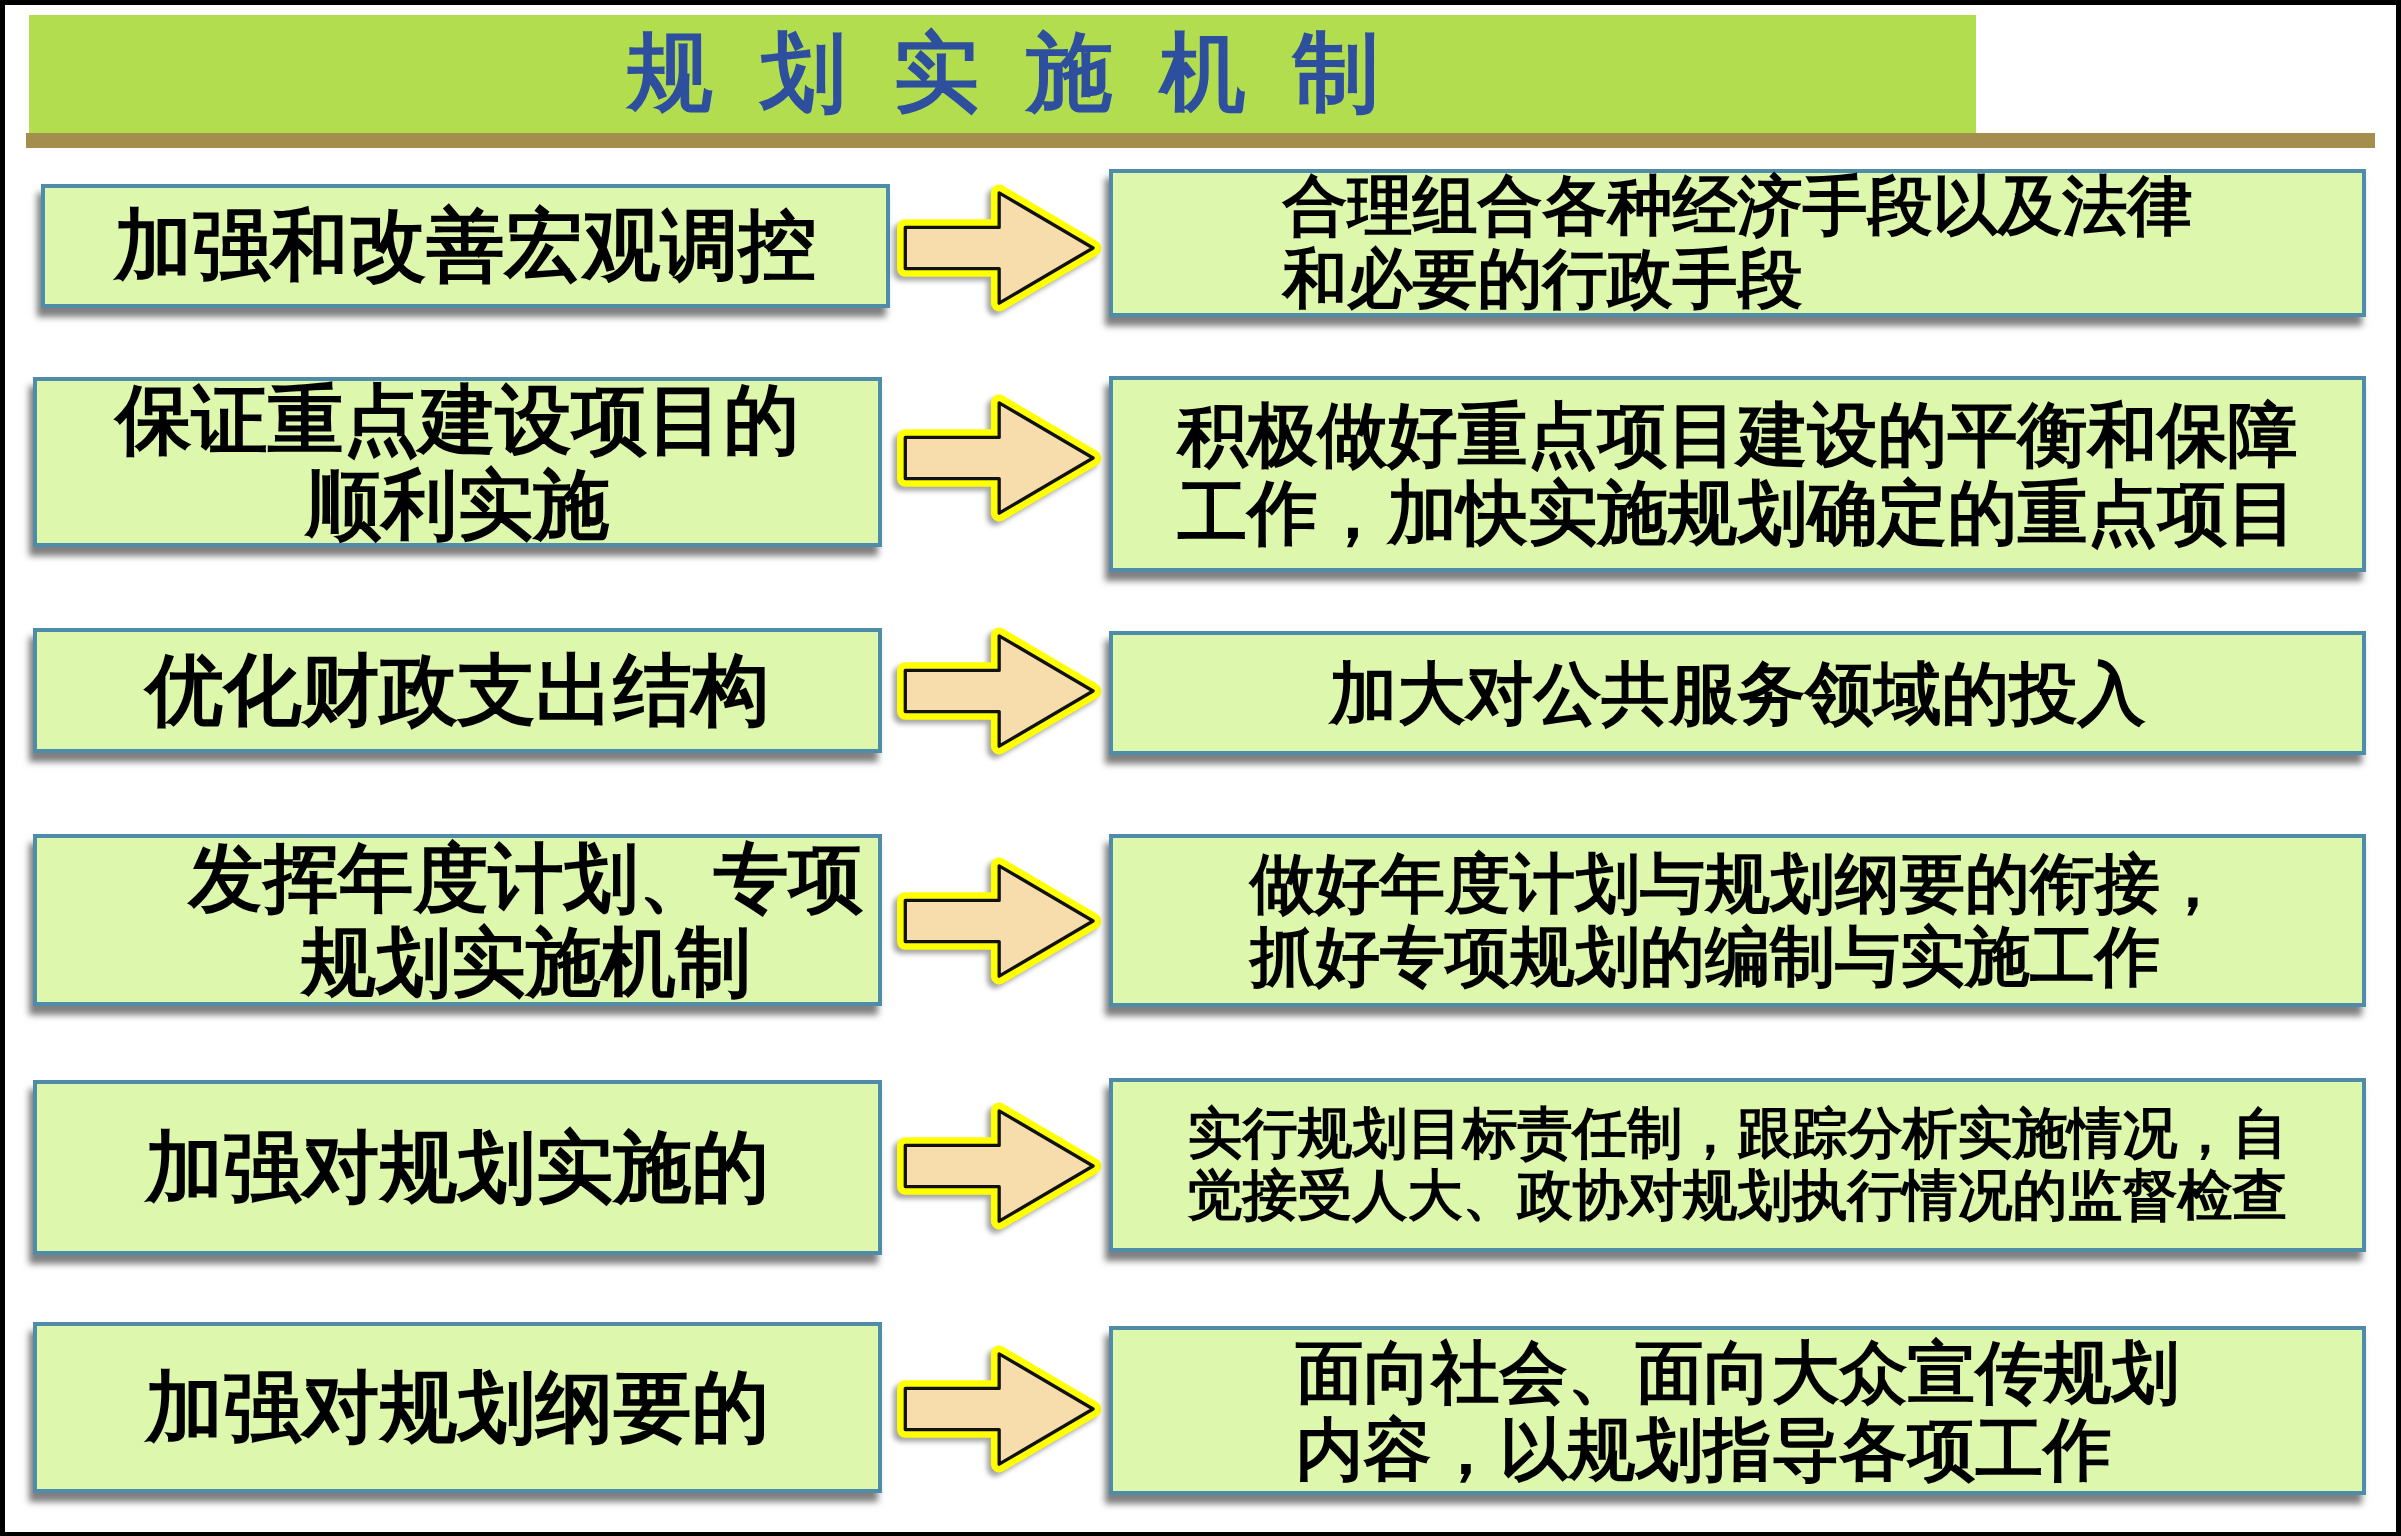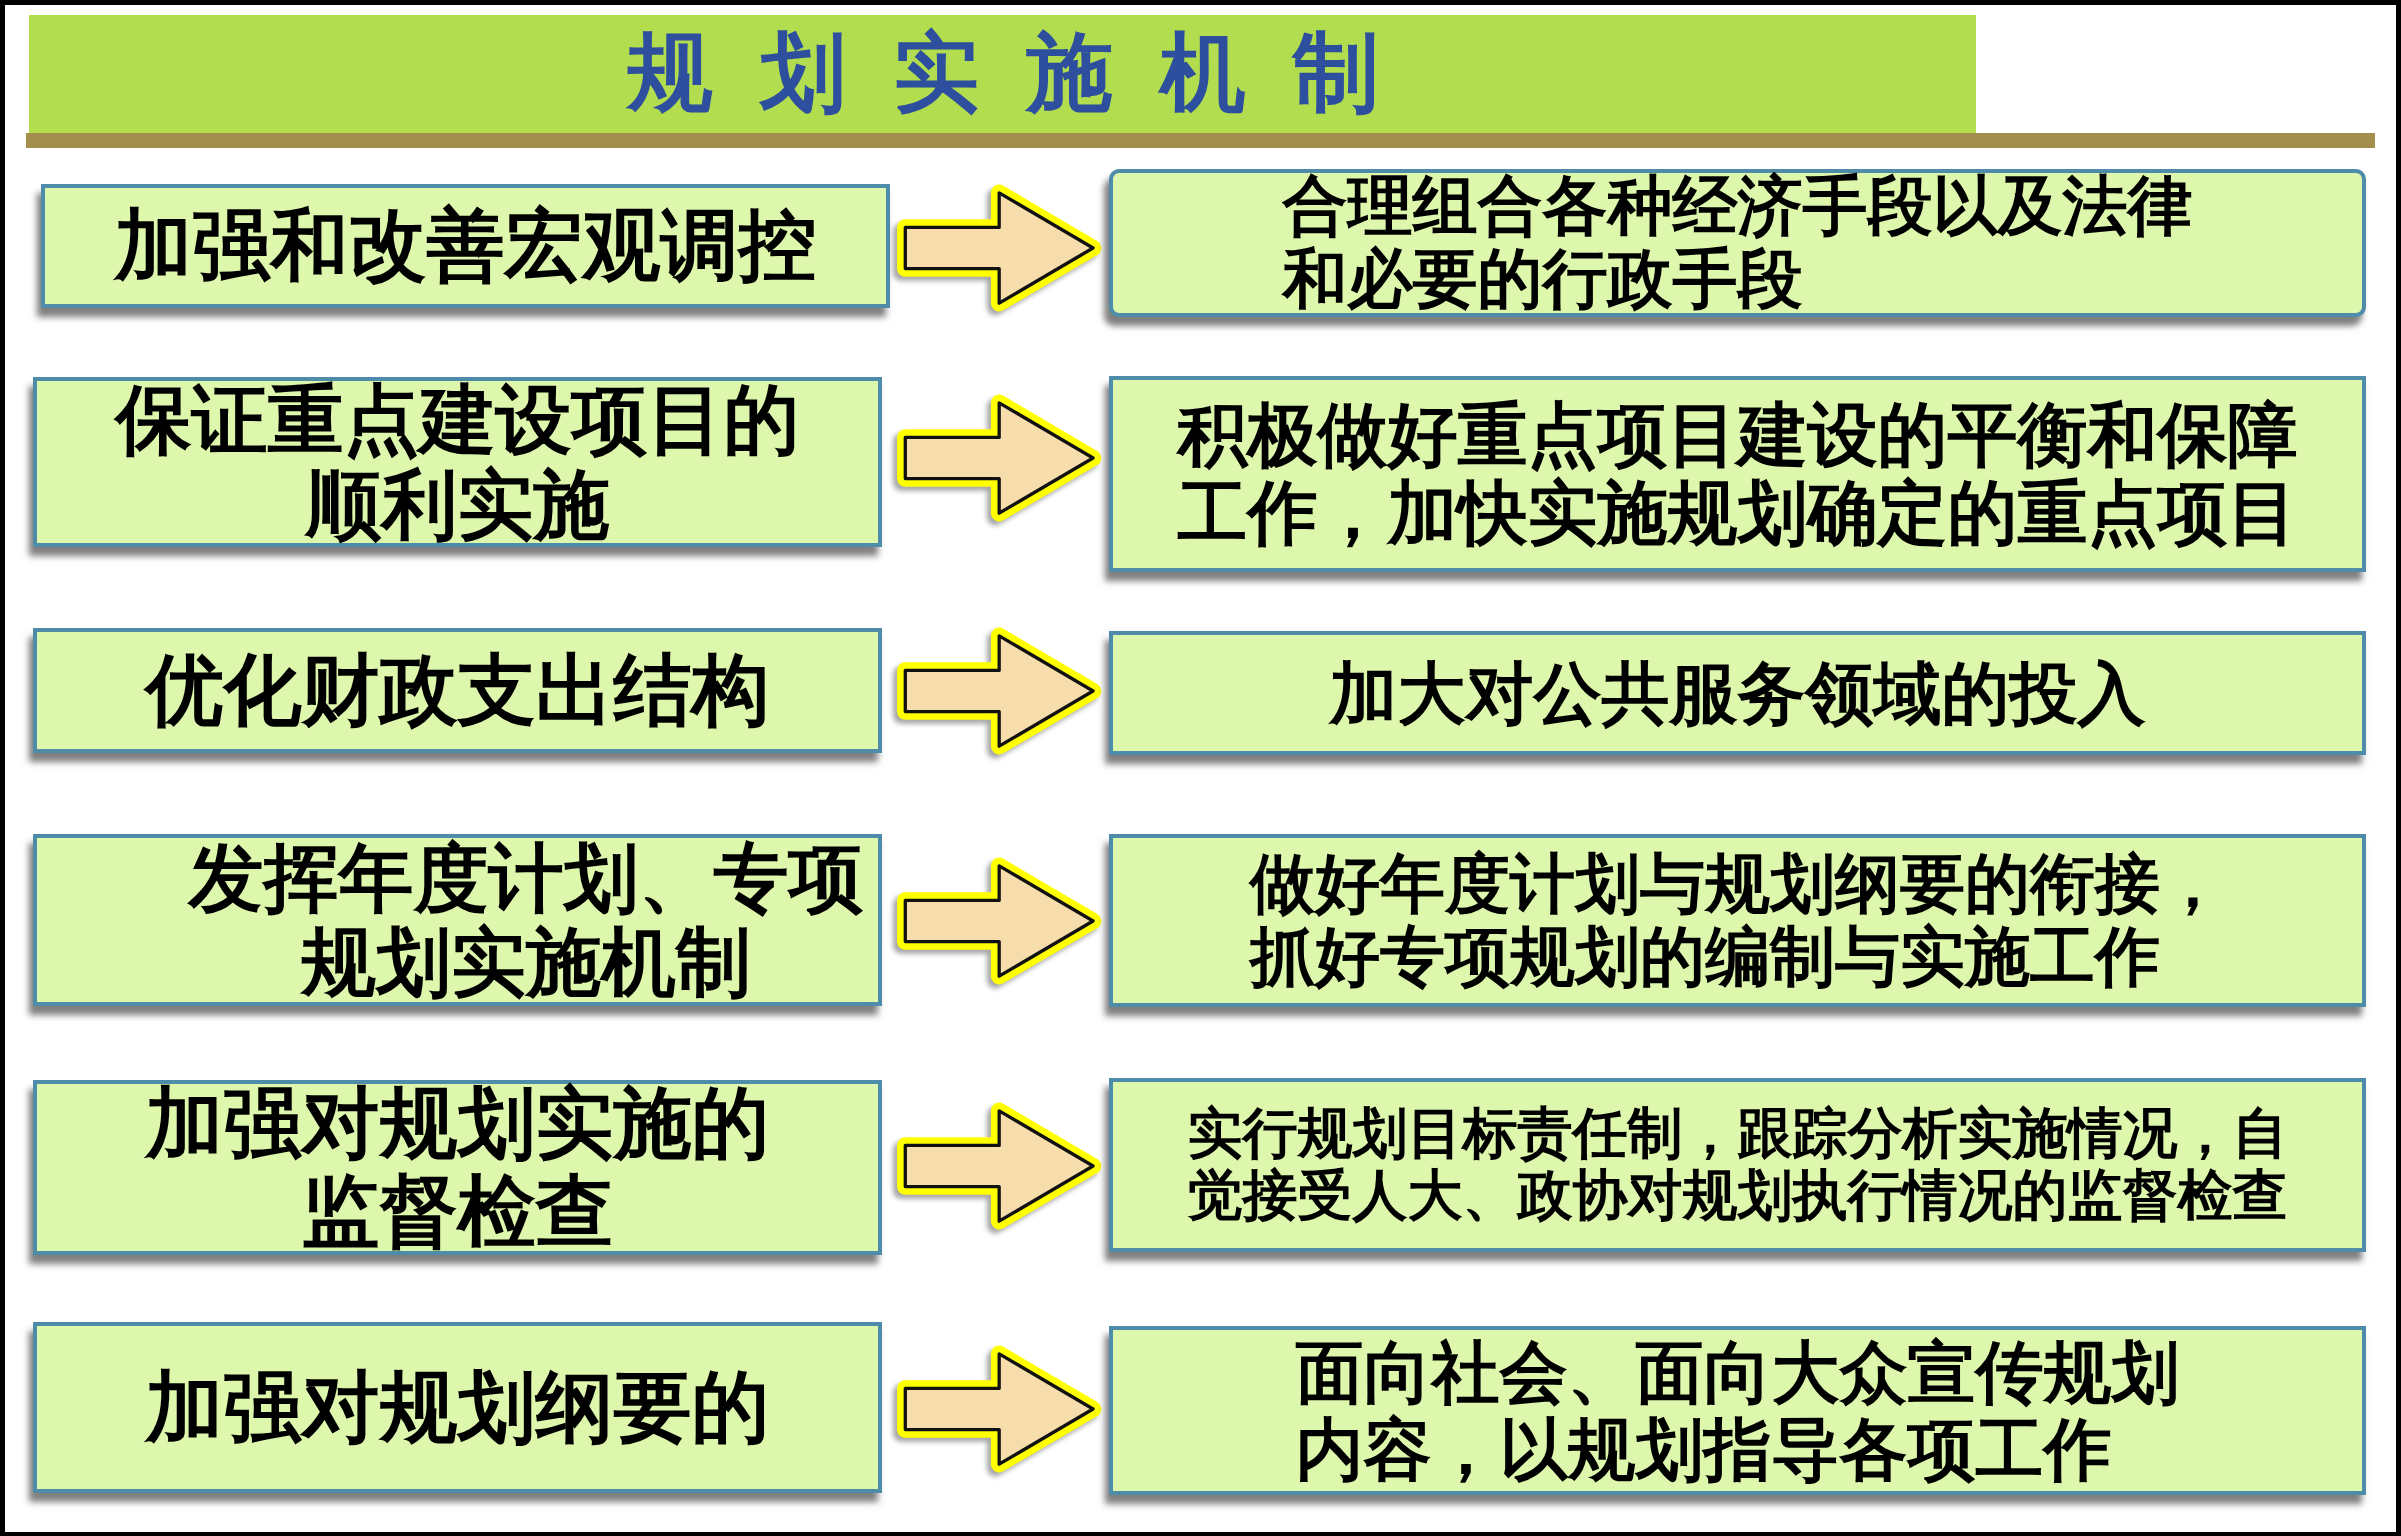--- a/index.html
+++ b/index.html
@@ -66,21 +66,21 @@
   <div>
     <div class="box left" style="top:179px;height:124px;font-size:78px;margin-left:8px;">
       <div class="lines">
           <div>加强和改善宏观调控</div>
         </div>
     </div>
     <svg class="arrow" style="top:173px;" viewBox="0 0 250 170">
       <path d="M10 60 H124 V18 L238 85 L124 152 V110 H10 Z" fill="none" stroke="#ffff00" stroke-width="20" stroke-linejoin="round" stroke-linecap="round"></path>
       <path d="M10 60 H124 V18 L238 85 L124 152 V110 H10 Z" fill="#f7ddab" stroke="#111111" stroke-width="4" stroke-linejoin="round"></path>
     </svg>
-    <div class="box right" style="top:164px;height:148px;font-size:65px;border-radius:10px;">
+    <div class="box right" style="top:164px;height:148px;font-size:65px;">
       <div class="lines">
         <div>合理组合各种经济手段以及法律</div>
         <div>和必要的行政手段</div>
       </div>
     </div>
   </div>
 
   <div>
     <div class="box left" style="top:372px;height:170px;font-size:76px;">
       <div class="lines">
@@ -133,21 +133,20 @@
         <div>做好年度计划与规划纲要的衔接，</div>
         <div>抓好专项规划的编制与实施工作</div>
       </div>
     </div>
   </div>
 
   <div>
     <div class="box left" style="top:1075px;height:175px;font-size:78px;">
       <div class="lines">
         <div>加强对规划实施的</div>
-        <div>监督检查</div>
       </div>
     </div>
     <svg class="arrow" style="top:1091px;" viewBox="0 0 250 170">
       <path d="M10 60 H124 V18 L238 85 L124 152 V110 H10 Z" fill="none" stroke="#ffff00" stroke-width="20" stroke-linejoin="round" stroke-linecap="round"></path>
       <path d="M10 60 H124 V18 L238 85 L124 152 V110 H10 Z" fill="#f7ddab" stroke="#111111" stroke-width="4" stroke-linejoin="round"></path>
     </svg>
     <div class="box right" style="top:1073px;height:174px;font-size:55px;">
       <div class="lines">
         <div>实行规划目标责任制，跟踪分析实施情况，自</div>
         <div>觉接受人大、政协对规划执行情况的监督检查</div>

